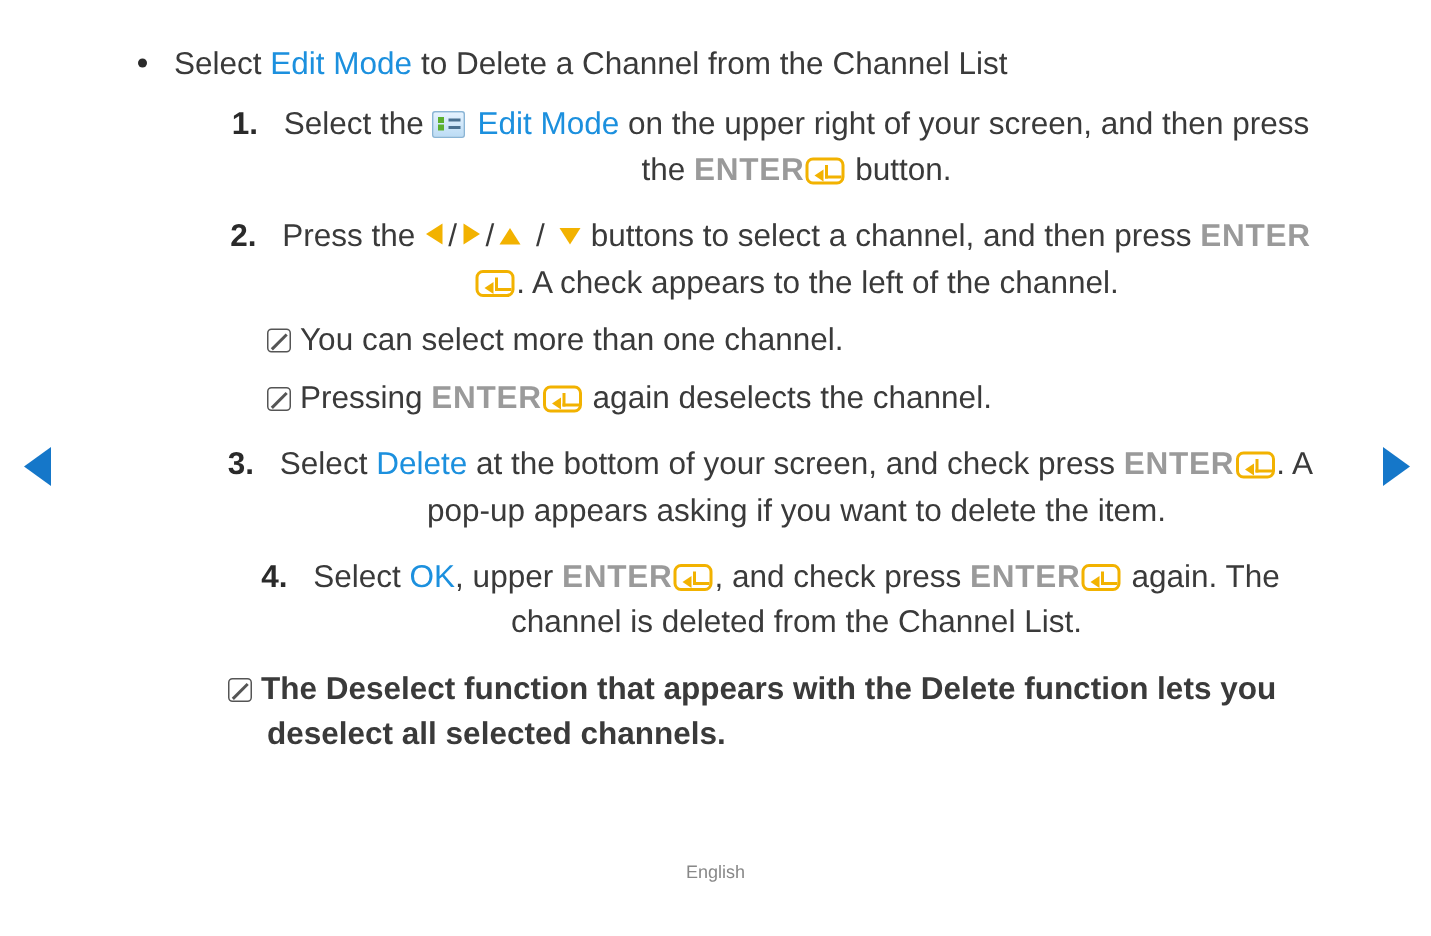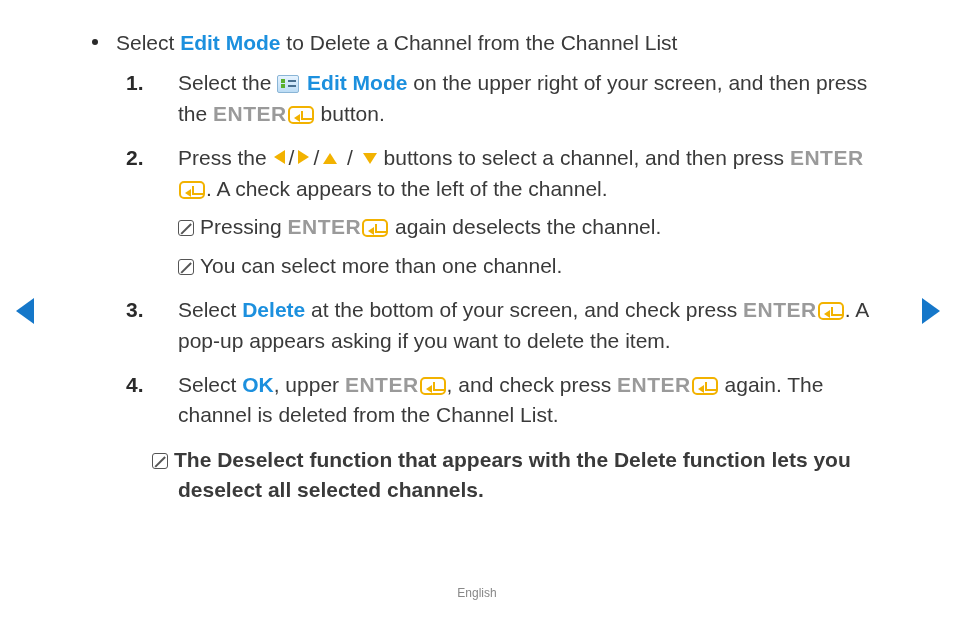--- a/index.html
+++ b/index.html
@@ -18,40 +18,41 @@
   }
   .bullet-row {
     display: flex;
     align-items: flex-start;
     margin-bottom: 10px;
   }
   .bullet {
     width: 6px; height: 6px; background: #2a2a2a; border-radius: 50%;
     margin-top: 11px; margin-right: 18px; flex-shrink: 0;
   }
-  .link { color: #1c90de; font-weight: bold; }
+  .link { color: #1c90de; font-weight: normal; }
   ol {
     list-style: none;
     margin-left: 60px;
     margin-top: 6px;
   }
   ol > li {
     margin-bottom: 14px;
     position: relative;
     padding-left: 0;
   }
   .num {
     font-weight: bold;
     color: #2a2a2a;
     display: inline-block;
     width: 26px;
   }
   .step-wrap {
     padding-left: 26px;
     text-indent: -26px;
+    text-align: center;
   }
   .btnlabel {
     color: #9a9a9a;
     font-weight: bold;
     letter-spacing: 0.5px;
   }
   .enter-icon {
     display: inline-block;
     width: 26px; height: 18px;
     border: 2px solid #f2b200;
@@ -154,21 +155,21 @@
     border-color: transparent #1577c9 transparent transparent;
   }
   .nav-right {
     right: 14px;
     border-style: solid;
     border-width: 13px 0 13px 18px;
     border-color: transparent transparent transparent #1577c9;
   }
   .footer {
     position: absolute;
-    bottom: 22px;
+    bottom: 34px;
     width: 100%;
     text-align: center;
     font-size: 12px;
     color: #888;
   }
 </style>
 </head>
 <body>
 
 <div class="content">
@@ -186,24 +187,24 @@
       <div class="step-wrap">
         <span class="num">1.</span><span>Select the </span><span class="editmode-icon"></span> <span class="link">Edit Mode</span><span> on the upper right of your screen, and then press the </span><span class="btnlabel">ENTER</span><span class="enter-icon"></span><span> button.</span>
       </div>
     </li>
 
     <li>
       <div class="step-wrap">
         <span class="num">2.</span><span>Press the </span><span class="tri left"></span><span class="slash">/</span><span class="tri right"></span><span class="slash">/</span><span class="tri up"></span> <span class="slash">/</span> <span class="tri down"></span><span> buttons to select a channel, and then press </span><span class="btnlabel">ENTER</span><span class="enter-icon"></span><span>. A check appears to the left of the channel.</span>
       </div>
       <div class="note">
+        <span class="note-icon"></span><span>You can select more than one channel.</span>
+      </div>
+      <div class="note">
         <span class="note-icon"></span><span>Pressing </span><span class="btnlabel">ENTER</span><span class="enter-icon"></span><span> again deselects the channel.</span>
-      </div>
-      <div class="note">
-        <span class="note-icon"></span><span>You can select more than one channel.</span>
       </div>
     </li>
 
     <li>
       <div class="step-wrap">
         <span class="num">3.</span><span>Select </span><span class="link">Delete</span><span> at the bottom of your screen, and check press </span><span class="btnlabel">ENTER</span><span class="enter-icon"></span><span>. A pop-up appears asking if you want to delete the item.</span>
       </div>
     </li>
 
     <li>

